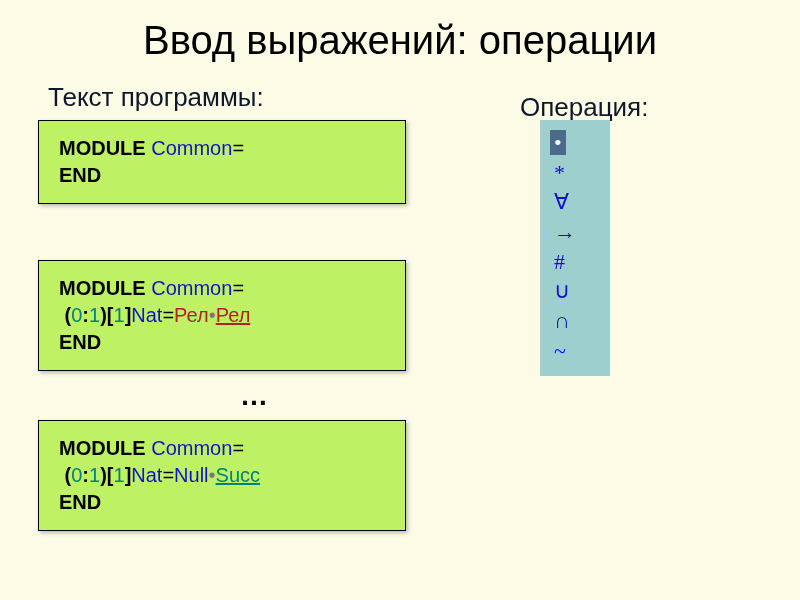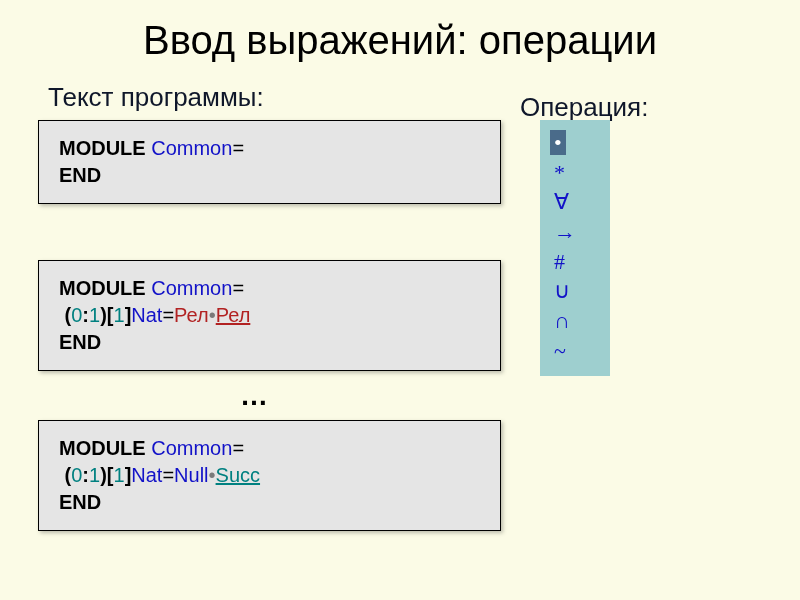--- a/index.html
+++ b/index.html
@@ -34,22 +34,22 @@
     top: 82px;
   }
   .label-right {
     left: 520px;
     top: 76px;
     margin-top: 16px;
   }
   .codebox {
     position: absolute;
     left: 38px;
-    width: 463px;
-    background: #e5e5e5;
+    width: 368px;
+    background: #bef264;
     border: 1px solid #000;
     box-shadow: 2px 2px 4px rgba(0,0,0,0.25);
     padding: 14px 16px 14px 20px;
     box-sizing: border-box;
     font-family: Arial, Helvetica, sans-serif;
     font-size: 20px;
     line-height: 1.35;
   }
   .box1 { top: 120px; }
   .box2 { top: 260px; }

